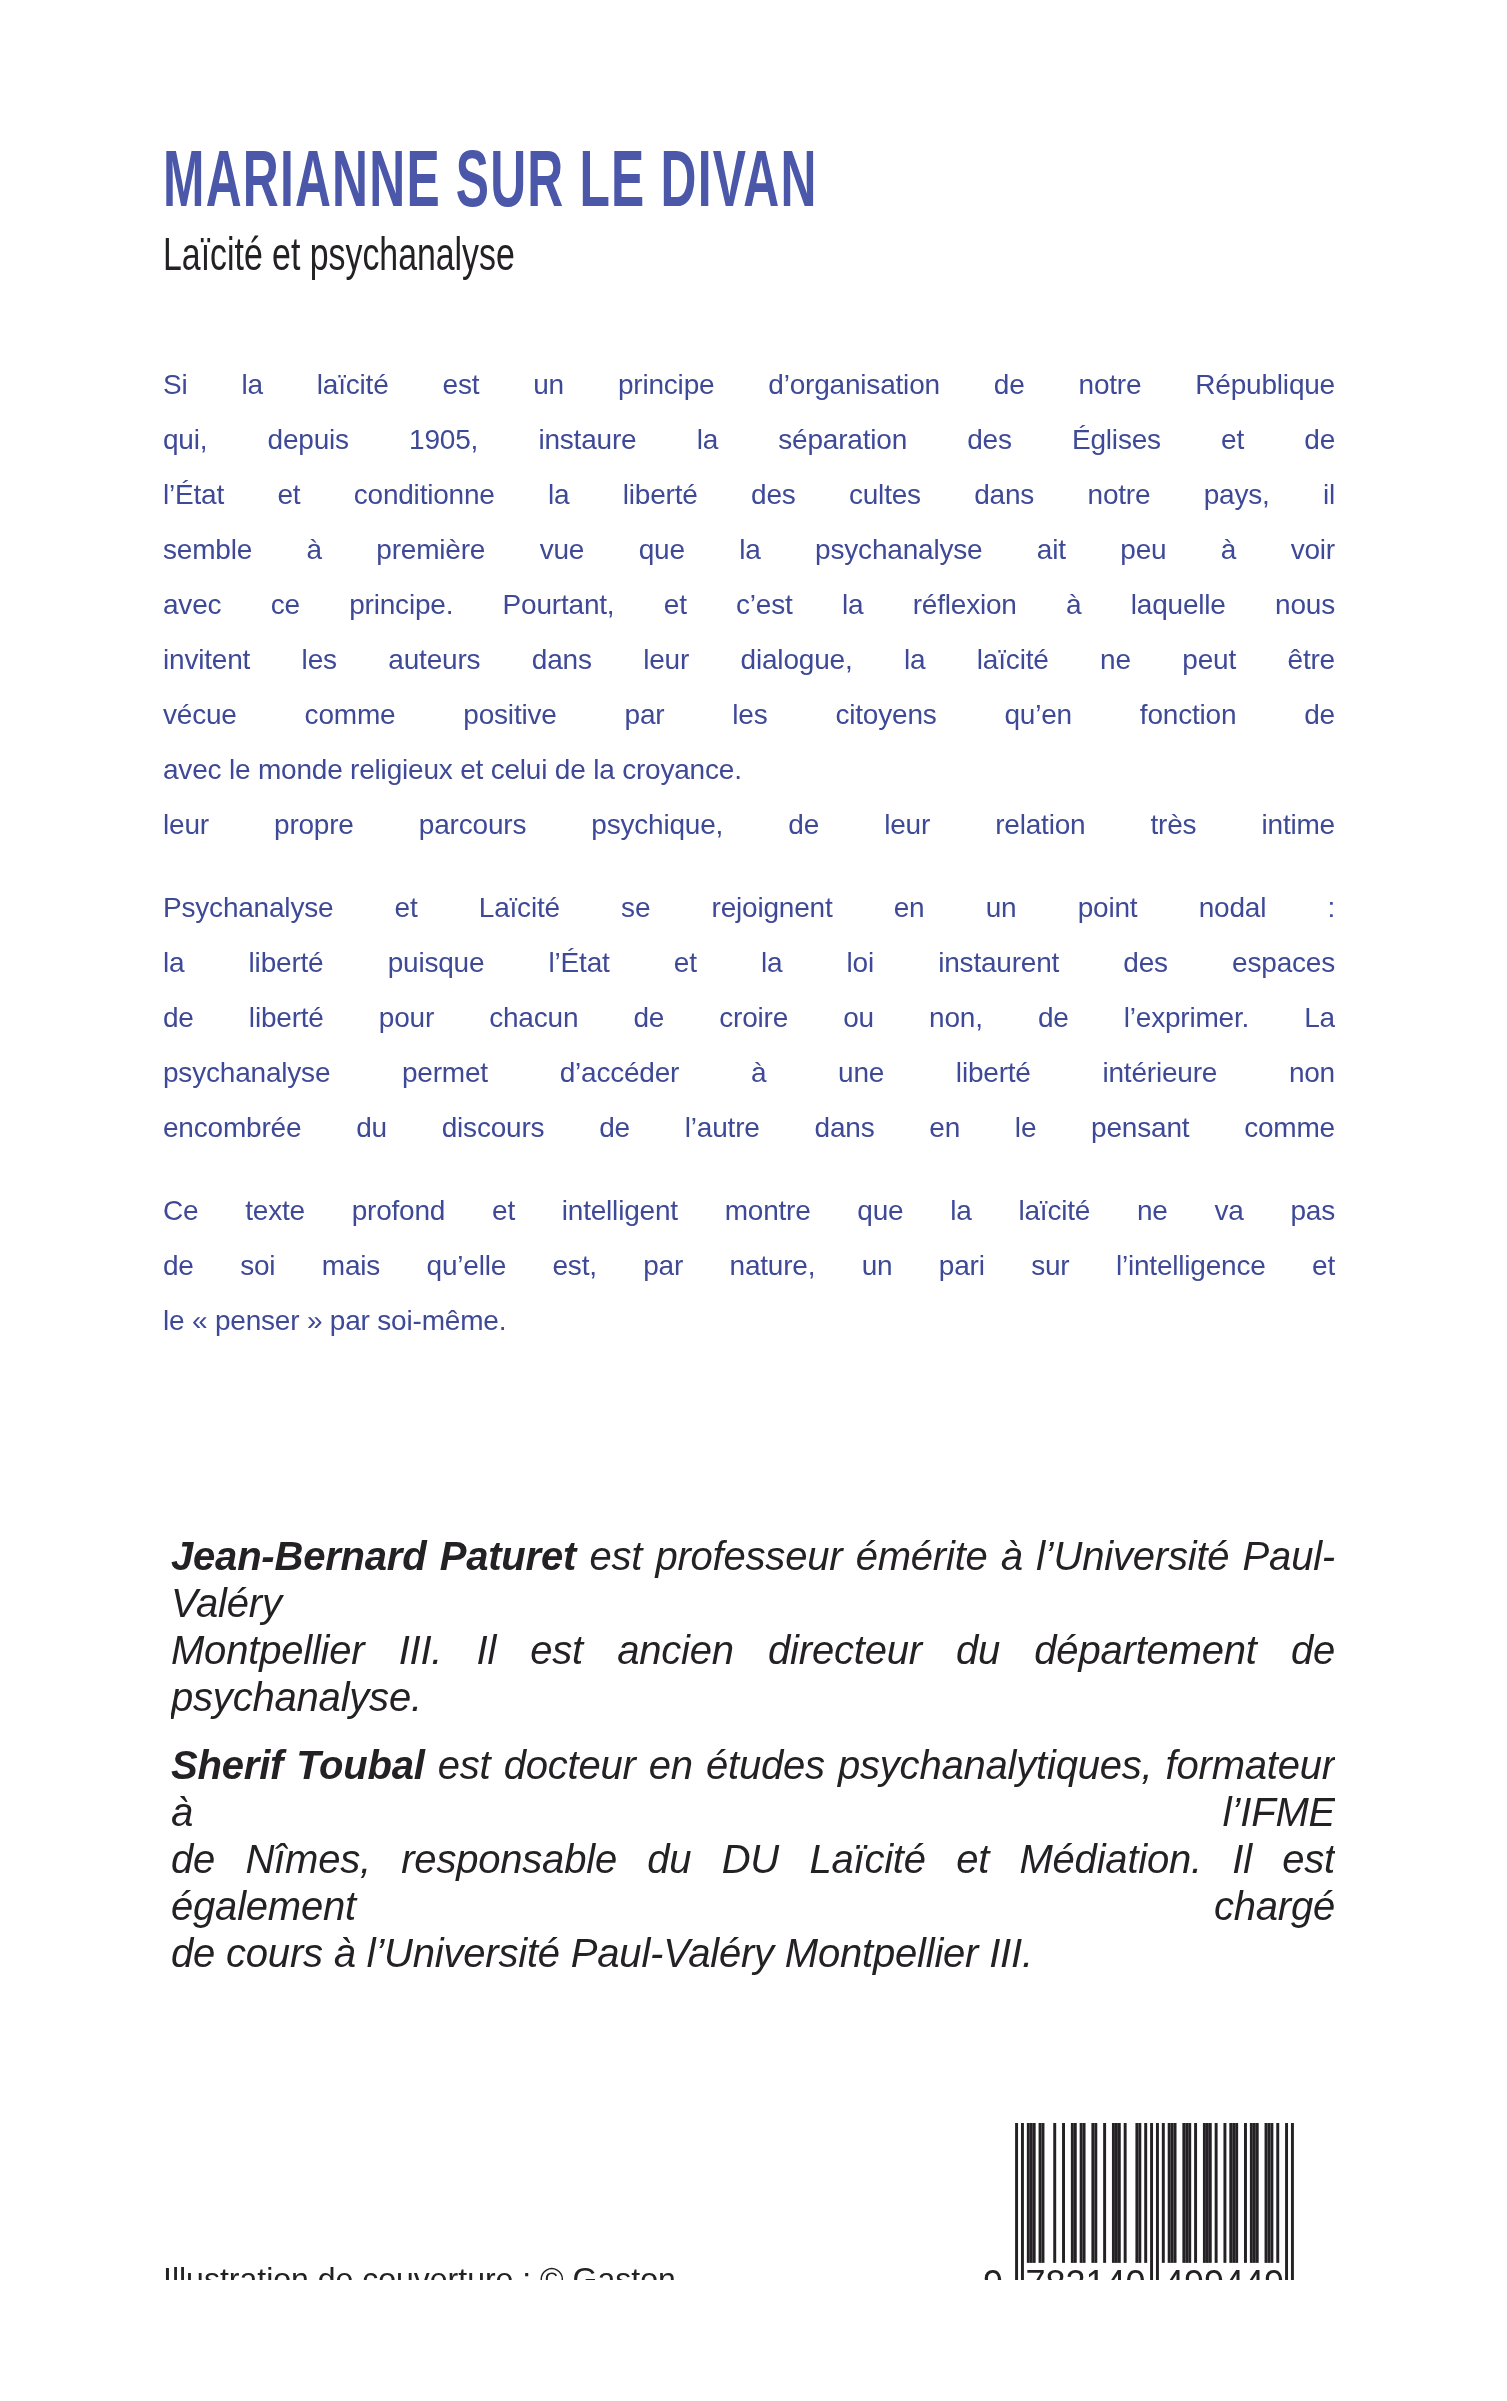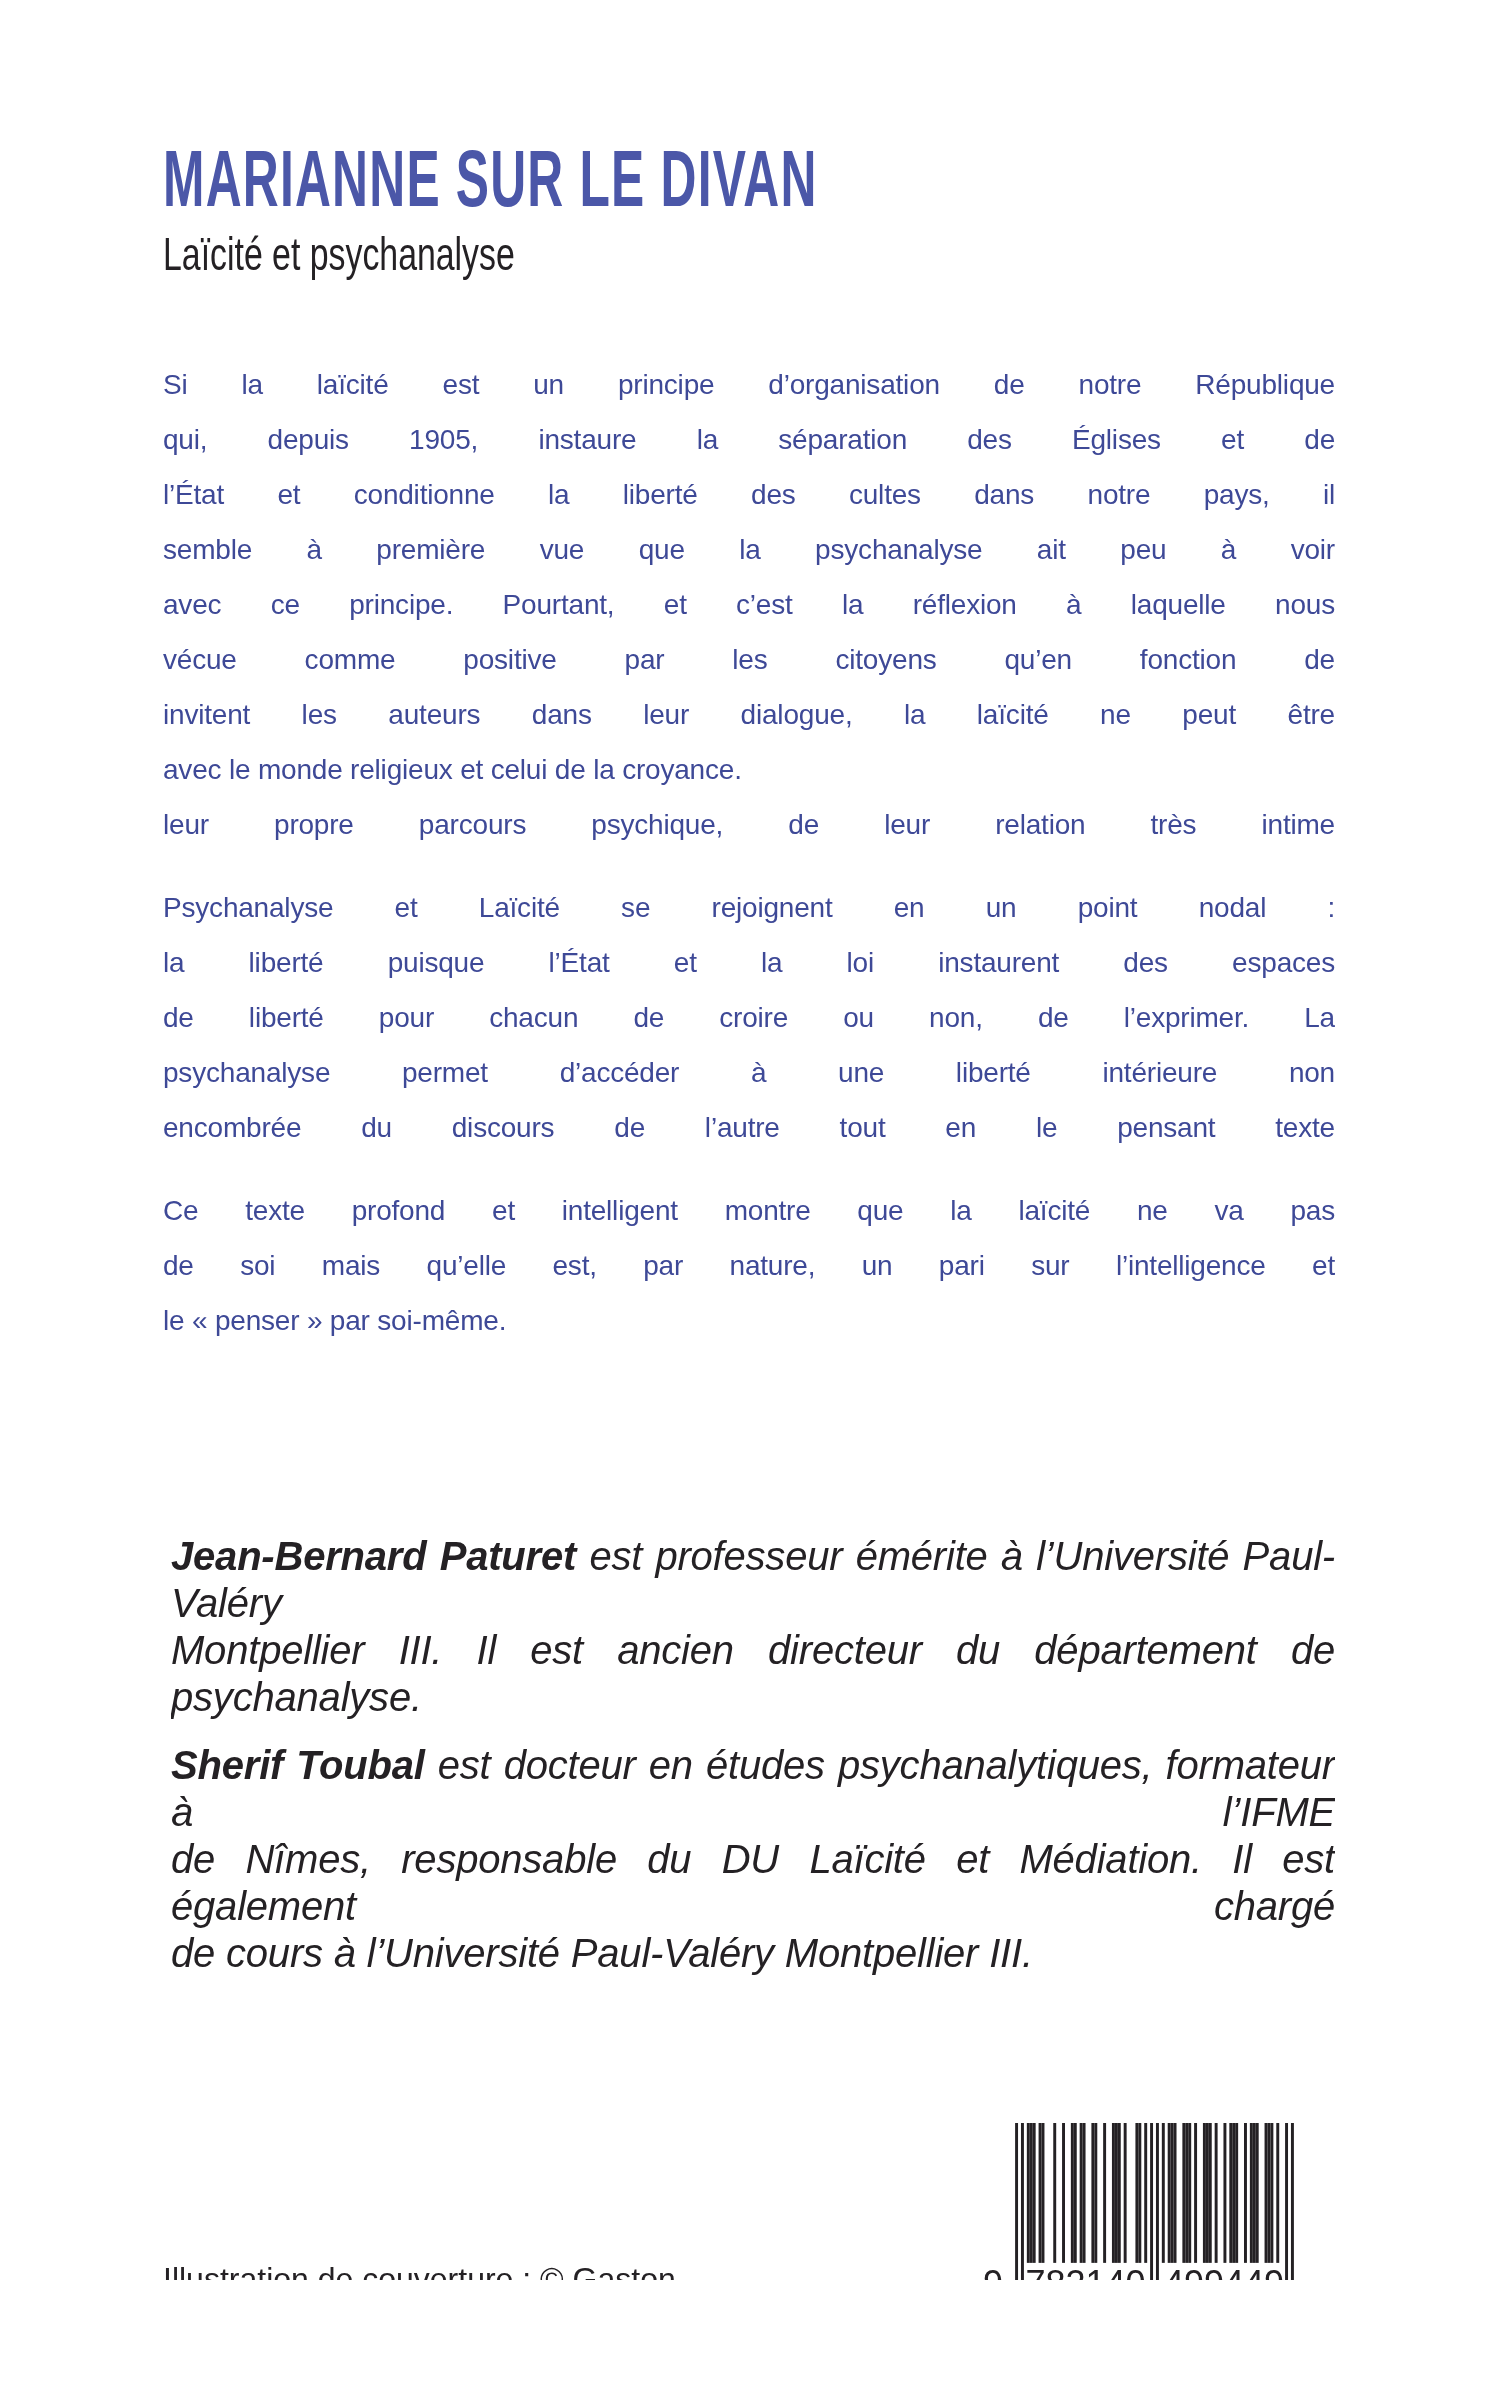--- a/index.html
+++ b/index.html
@@ -101,31 +101,31 @@
   <div class="content">
     <h1 class="title">MARIANNE SUR LE DIVAN</h1>
     <div class="subtitle">Laïcité et psychanalyse</div>
     <section class="blurb" id="blurb">
         <div class="blurb-para">
           <div class="jline">Si la laïcité est un principe d’organisation de notre République</div>
           <div class="jline">qui, depuis 1905, instaure la séparation des Églises et de</div>
           <div class="jline">l’État et conditionne la liberté des cultes dans notre pays, il</div>
           <div class="jline">semble à première vue que la psychanalyse ait peu à voir</div>
           <div class="jline">avec ce principe. Pourtant, et c’est la réflexion à laquelle nous</div>
+          <div class="jline">invitent les auteurs dans leur dialogue, la laïcité ne peut être</div>
           <div class="jline">vécue comme positive par les citoyens qu’en fonction de</div>
-          <div class="jline">invitent les auteurs dans leur dialogue, la laïcité ne peut être</div>
           <div class="jline last">avec le monde religieux et celui de la croyance.</div>
           <div class="jline">leur propre parcours psychique, de leur relation très intime</div>
         </div>
         <div class="blurb-para">
           <div class="jline">Psychanalyse et Laïcité se rejoignent en un point nodal :</div>
           <div class="jline">la liberté puisque l’État et la loi instaurent des espaces</div>
           <div class="jline">de liberté pour chacun de croire ou non, de l’exprimer. La</div>
           <div class="jline">psychanalyse permet d’accéder à une liberté intérieure non</div>
-          <div class="jline">encombrée du discours de l’autre tout en le pensant texte</div>
+          <div class="jline">encombrée du discours de l’autre dans en le pensant comme</div>
         </div>
         <div class="blurb-para">
           <div class="jline">Ce texte profond et intelligent montre que la laïcité ne va pas</div>
           <div class="jline">de soi mais qu’elle est, par nature, un pari sur l’intelligence et</div>
           <div class="jline last">le « penser » par soi-même.</div>
         </div>
       </section>
     <section class="bios" id="bios">
         <div class="bio">
           <div class="jline"><b>Jean-Bernard Paturet</b> est professeur émérite à l’Université Paul-Valéry</div>

